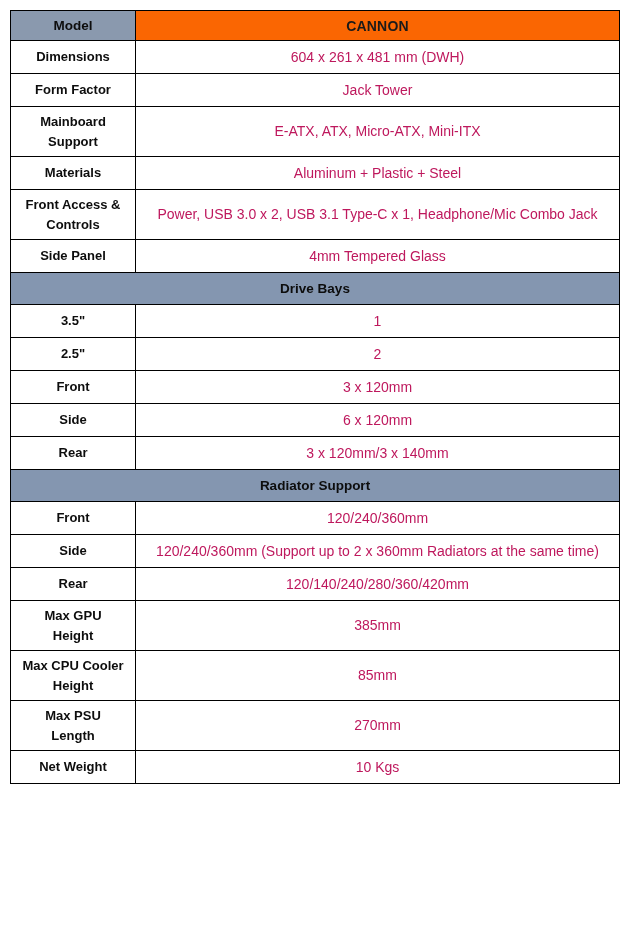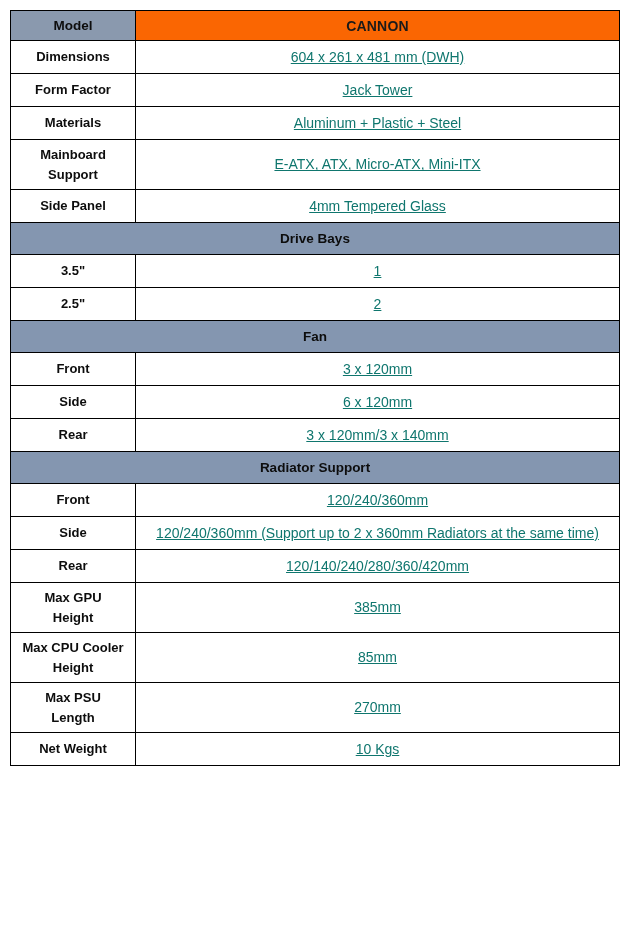--- a/index.html
+++ b/index.html
@@ -61,22 +61,21 @@
     background: #ffffff;
     color: #0d0d0d;
     margin-top: 20px;
   }
   td.value-cell {
     font-size: 14px;
     height: 33px;
     padding: 5px 12px;
     line-height: 1.45;
     background: #ffffff;
-    color: #0f766e;
-    text-decoration: underline;
+    color: #be185d;
   }
 </style>
 </head>
 <body>
 
 <div class="page">
   <table class="spec">
     <colgroup>
       <col class="label-col">
       <col>
@@ -90,45 +89,47 @@
     <tbody>
         <tr>
           <td class="label-cell">Dimensions</td>
           <td class="value-cell">604 x 261 x 481 mm (DWH)</td>
         </tr>
         <tr>
           <td class="label-cell">Form Factor</td>
           <td class="value-cell">Jack Tower</td>
         </tr>
         <tr>
+          <td class="label-cell">Mainboard
+Support</td>
+          <td class="value-cell">E-ATX, ATX, Micro-ATX, Mini-ITX</td>
+        </tr>
+        <tr>
           <td class="label-cell">Materials</td>
           <td class="value-cell">Aluminum + Plastic + Steel</td>
         </tr>
         <tr>
-          <td class="label-cell">Mainboard
-Support</td>
-          <td class="value-cell">E-ATX, ATX, Micro-ATX, Mini-ITX</td>
+          <td class="label-cell">Front Access &amp;
+Controls</td>
+          <td class="value-cell">Power, USB 3.0 x 2, USB 3.1 Type-C x 1, Headphone/Mic Combo Jack</td>
         </tr>
         <tr>
           <td class="label-cell">Side Panel</td>
           <td class="value-cell">4mm Tempered Glass</td>
         </tr>
         <tr>
           <td colspan="2" class="section-cell">Drive Bays</td>
         </tr>
         <tr>
           <td class="label-cell">3.5"</td>
           <td class="value-cell">1</td>
         </tr>
         <tr>
           <td class="label-cell">2.5"</td>
           <td class="value-cell">2</td>
-        </tr>
-        <tr>
-          <td colspan="2" class="section-cell">Fan</td>
         </tr>
         <tr>
           <td class="label-cell">Front</td>
           <td class="value-cell">3 x 120mm</td>
         </tr>
         <tr>
           <td class="label-cell">Side</td>
           <td class="value-cell">6 x 120mm</td>
         </tr>
         <tr>

